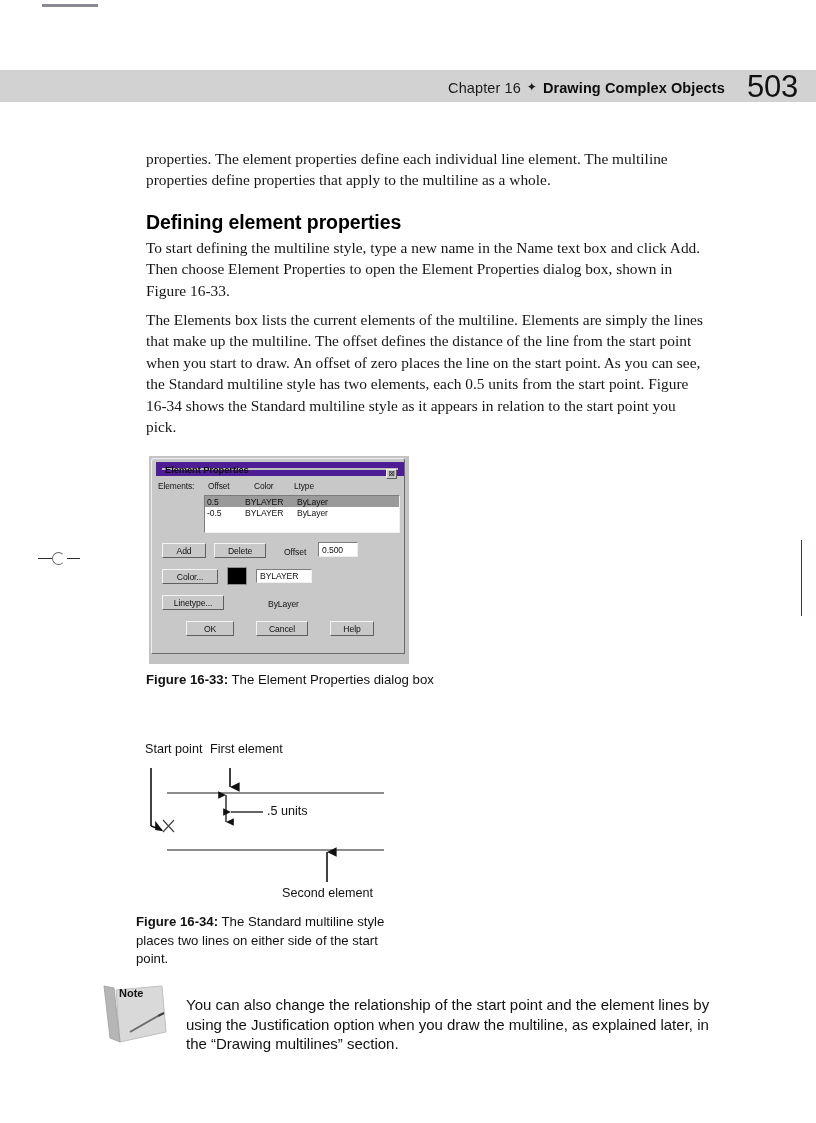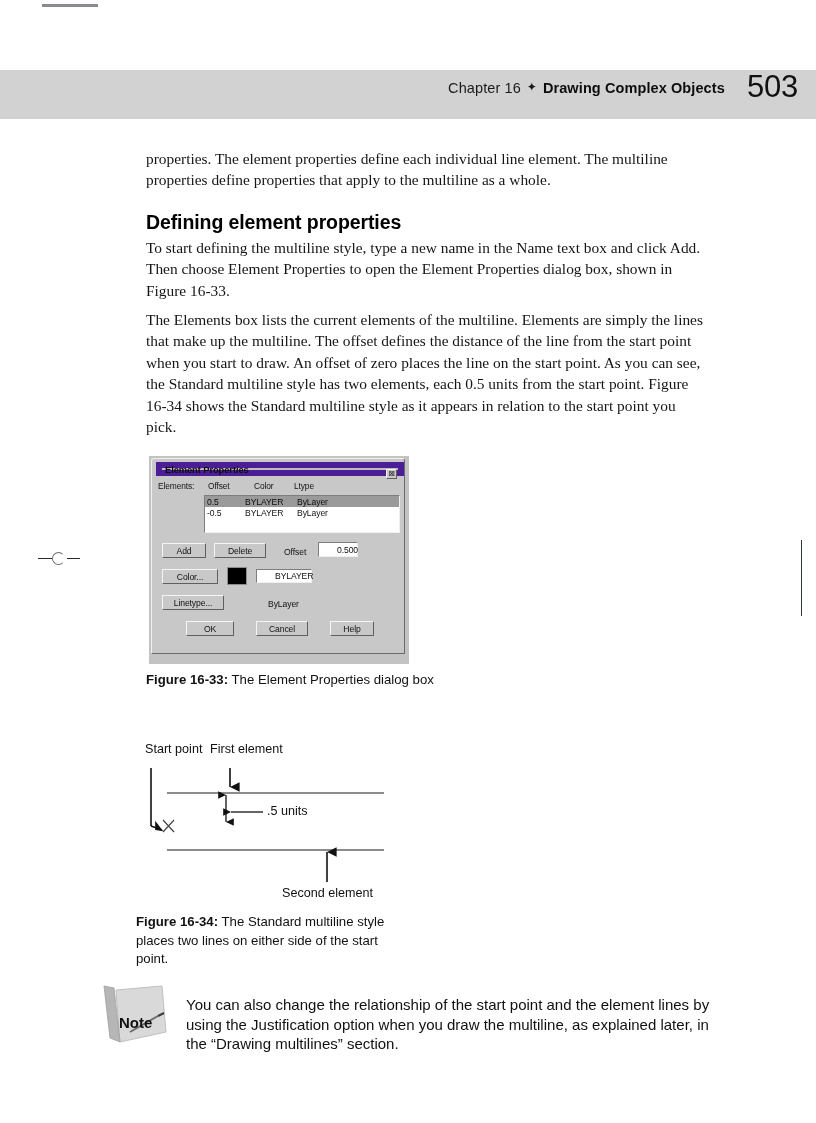--- a/index.html
+++ b/index.html
@@ -68,21 +68,21 @@
     height: 76px;
     background: #2e3a32;
   }
 
   
   .header-band {
     position: absolute;
     left: 0;
     top: 70px;
     width: 816px;
-    height: 49px;
+    height: 32px;
     background: #d2d2d2;
   }
   .header-band .inner {
     position: absolute;
     right: 18px;
     top: 0;
     height: 36px;
     display: flex;
     align-items: center;
     gap: 0px;
@@ -273,21 +273,21 @@
     background: #fff;
     border-top: 1px solid #7d7d7d;
     border-left: 1px solid #7d7d7d;
     border-right: 1px solid #efefef;
     border-bottom: 1px solid #efefef;
     box-sizing: border-box;
     font-size: 8.6px;
     color: #101010;
     display: flex;
     align-items: center;
-    padding-left: 18px;
+    padding-left: 3px;
     letter-spacing: -0.1px;
   }
   .dlg-lbl {
     position: absolute;
     font-size: 8.6px;
     color: #121212;
     letter-spacing: -0.1px;
     white-space: nowrap;
   }
   .swatch {
@@ -459,16 +459,16 @@
 </div>
 
 <div class="note-wrap">
   <div class="note-icon">
     <svg width="76" height="66" viewBox="0 0 76 66">
       <polygon points="16,6 62,2 66,48 20,58" fill="#d9d9d9" stroke="#c0c0c0" stroke-width="1"></polygon>
       <polygon points="4,2 14,4 20,58 10,54" fill="#b6b6b6" stroke="#9d9d9d" stroke-width="0.8"></polygon>
       <line x1="30" y1="48" x2="58" y2="32" stroke="#6d6d6d" stroke-width="2"></line>
       <line x1="58" y1="32" x2="64" y2="29" stroke="#3d3d3d" stroke-width="2"></line>
     </svg>
-    <span style="position:absolute; left:19px; top:30px; font-family:'Liberation Sans',sans-serif; font-size:15px; font-weight:bold; color:#111;">Note</span>
+    <span style="position:absolute; left:19px; top:3px; font-family:'Liberation Sans',sans-serif; font-size:11px; font-weight:bold; color:#111;">Note</span>
   </div>
   <div class="note-text">You can also change the relationship of the start point and the element lines by using the Justification option when you draw the multiline, as explained later, in the “Drawing multilines” section.</div>
 </div>
 
 </body></html>

